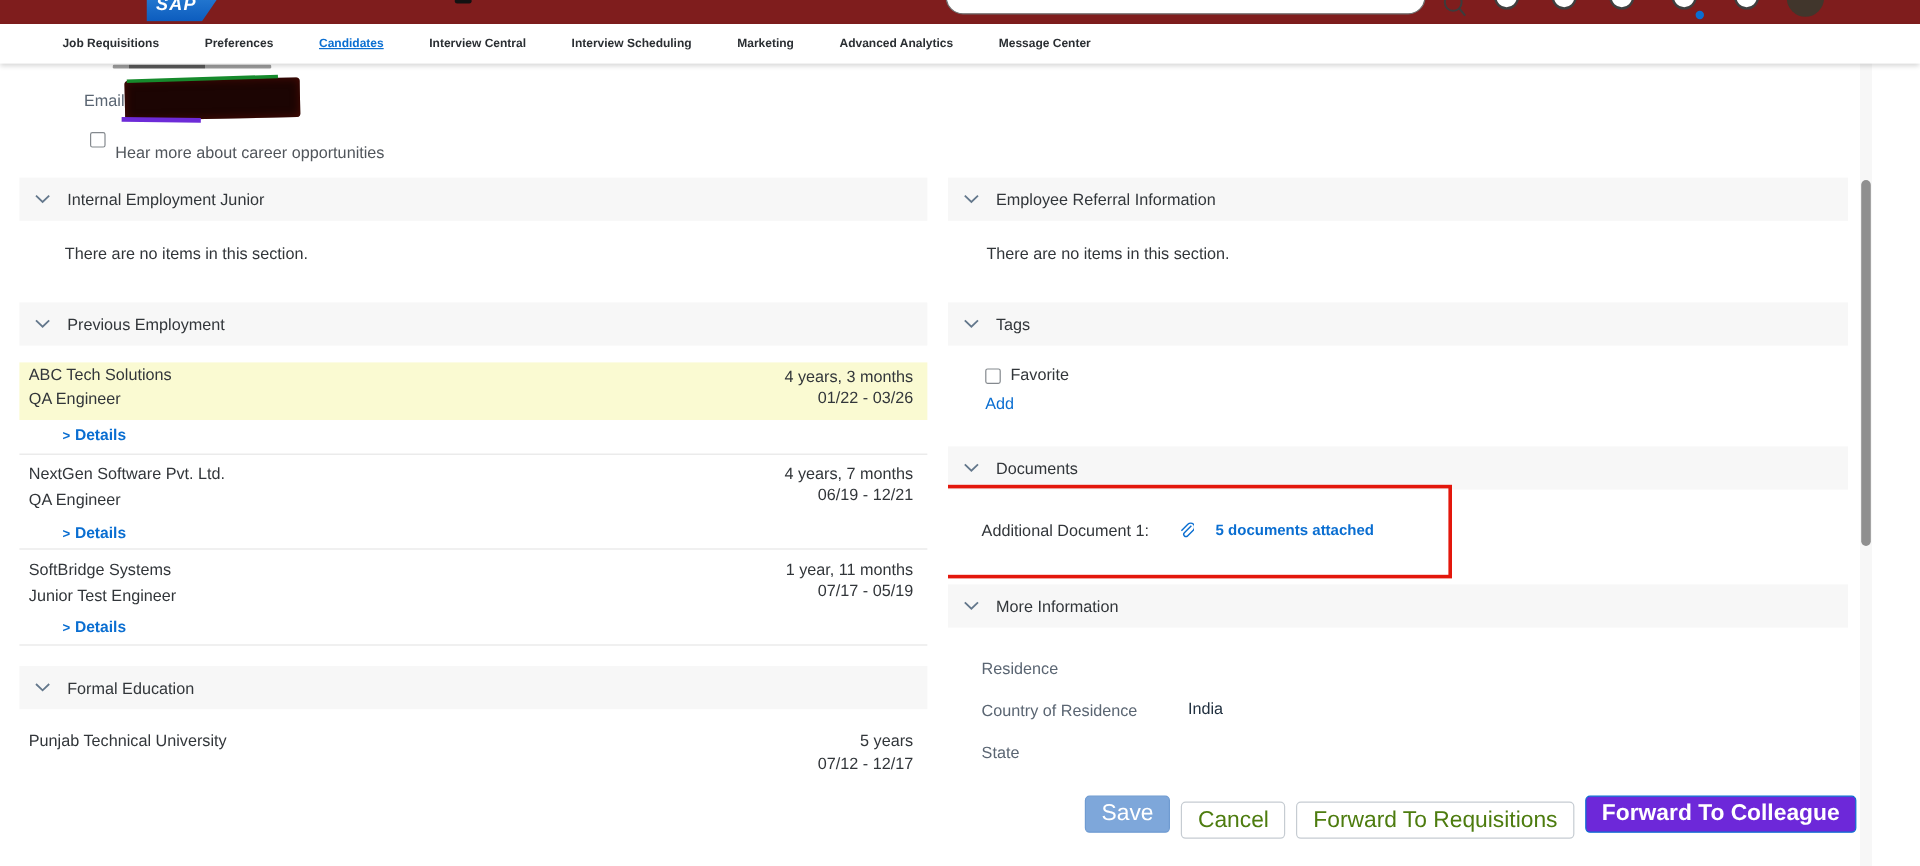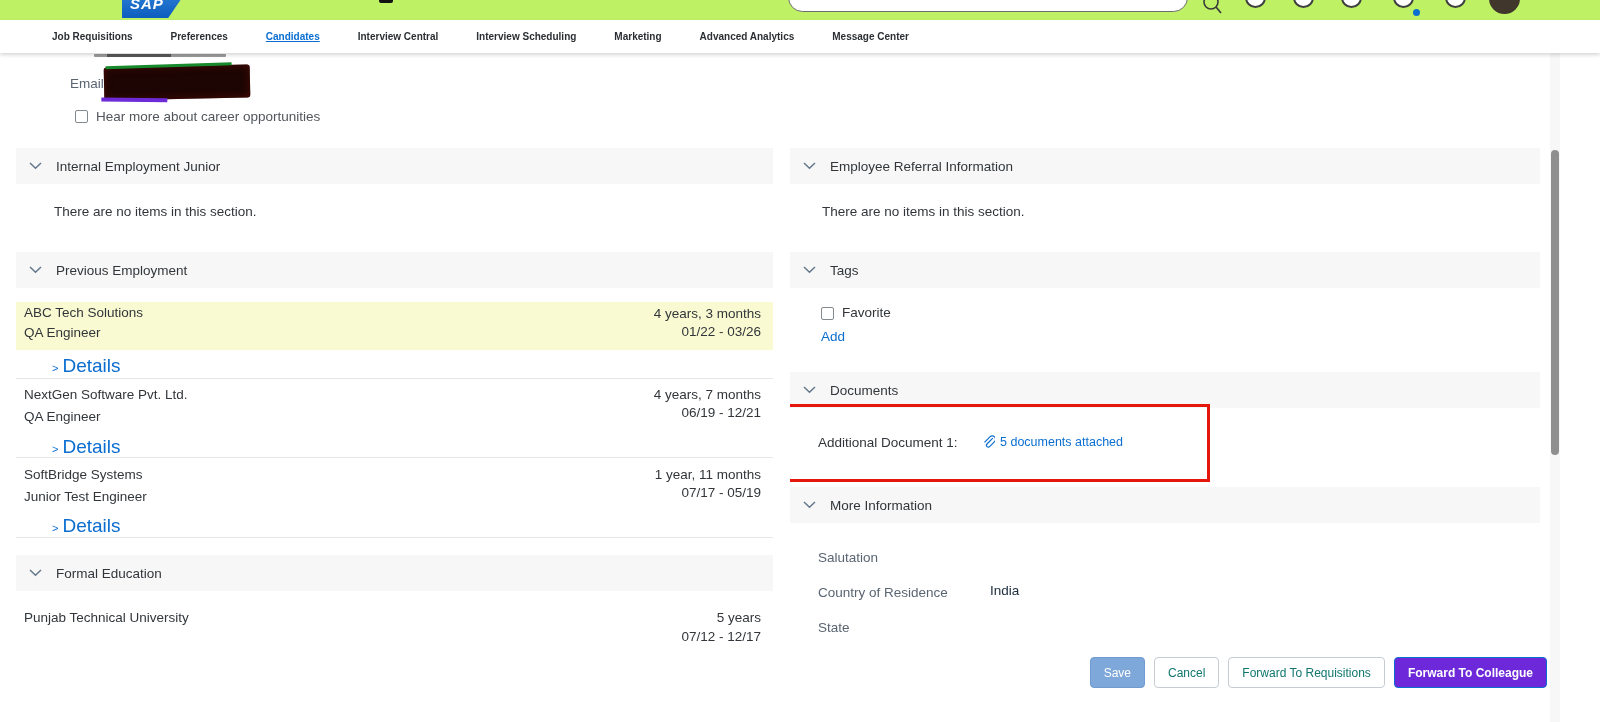--- a/index.html
+++ b/index.html
@@ -5,42 +5,42 @@
   * { box-sizing: border-box; margin: 0; padding: 0; }
   html,body { width:1600px; height:722px; }
   body {
     position: relative;
     overflow: hidden;
     background: #fff;
     font-family: "Liberation Sans", sans-serif;
     color: #32363a;
   }
   
-  .topstrip { position:absolute; left:0; top:0; width:1600px; height:20px; background:#bef264;padding-left:10px; }
+  .topstrip { position:absolute; left:0; top:0; width:1600px; height:20px; background:#7f1d1d;padding-left:10px; }
   .sap-logo { position:absolute; left:122px; top:-11px; width:66px; height:29px;
     background:linear-gradient(180deg,#2f84d8,#0c5cbe);
     clip-path:polygon(0 0,100% 0,70% 100%,0 100%);
     color:#fff; font-style:italic; font-weight:bold; font-size:15px; line-height:29px; padding-left:8px; letter-spacing:1px;}
   .hdr-frag { position:absolute; left:379px; top:0; width:14px; height:3px; background:#121212; border-radius:0 0 2px 2px; }
   .search-pill { position:absolute; left:788px; top:-17px; width:400px; height:29px;
     border:1px solid #6d6d6d; border-radius:15px; background:#fff; }
   .hdr-circle { position:absolute; top:-13px; width:21px; height:21px; border:2px solid #3f3f3f; border-radius:50%; background:#fff; }
   .hdr-dot { position:absolute; left:1413px; top:9px; width:7px; height:7px; border-radius:50%; background:#0a6ed1; }
   .hdr-avatar { position:absolute; left:1489px; top:-17px; width:31px; height:31px; border-radius:50%; background:#41362c; }
   .hdr-search-svg { position:absolute; left:1202px; top:0; }
   
   .navbar { position:absolute; left:0; top:20px; width:1600px; height:33px; background:#fff;
     box-shadow:0 2px 4px rgba(0,0,0,0.16); z-index:5;
     display:flex; align-items:center; gap:38px; padding-left:52px; }
   .nav-item { font-size:10px; font-weight:600; color:#2b2f33; white-space:nowrap; cursor:pointer; }
   .nav-item.active { color:#0a6ed1; text-decoration:underline; }
   
   .t { position:absolute; font-size:13.5px; color:#32363a; white-space:nowrap; }
   .tr { text-align:right; right:12px; }
-  .gray { color:#51565c; }
+  .gray { color:#51565c;margin-top:11px; }
   .lbl { color:#5a6572; }
   .lnk { color:#0a6ed1; cursor:pointer; }
   
   .sec-bar { position:absolute; left:0; width:100%; height:36px; background:#f7f7f7;
     display:flex; align-items:center; gap:14px; padding-left:13px; font-size:13.5px; color:#32363a; cursor:pointer; }
   
   .col { position:absolute; top:52px; overflow:hidden; }
   #left-col  { left:16px;  width:757px; height:590px; }
   #right-col { left:790px; width:750px; height:648px; }
   .sliver { position:absolute; top:2px; left:78px; width:132px; height:3px; border-radius:1px;
@@ -48,32 +48,32 @@
   
   .redact { position:absolute; left:88px; top:14px; width:146px; height:33px; background:#1c0503;
     transform:rotate(-1.2deg); border-radius:3px; box-shadow:inset 0 0 8px #4d0b05; }
   .redact::before { content:""; position:absolute; top:-2px; left:2px; right:12%; height:3px; background:#168a2c; transform:rotate(-0.6deg); }
   .redact::after { content:""; position:absolute; bottom:-2px; left:-3px; width:45%; height:4px; background:#6d2bd8; transform:rotate(2deg); }
   
   .cb { position:absolute; width:13px; height:13px; border:1px solid #84898e; border-radius:2px; background:#fff; cursor:pointer; }
   
   .hl { position:absolute; left:0; width:100%; background:#fafad2; }
   .sep { position:absolute; left:0; width:100%; border-bottom:1px solid #e7e7e7; }
-  .details { position:absolute; display:flex; align-items:center; gap:4px; font-size:19px; color:#0a6ed1; cursor:pointer; }
+  .details { position:absolute; display:flex; align-items:center; gap:4px; font-size:13px; color:#0a6ed1; cursor:pointer;font-weight:bold; }
   .dchev::before { content:">"; font-size:11px; position:relative; top:-0.5px; }
   
   .red-annot { position:absolute; left:-4px; top:352px; width:424px; height:78px; border:3px solid #e3170c; z-index:8; pointer-events:none; }
   
-  .attach { position:absolute; display:flex; align-items:center; gap:5px; font-size:12.5px; color:#0a6ed1; cursor:pointer; }
+  .attach { position:absolute; display:flex; align-items:center; gap:18px; font-size:12.5px; color:#0a6ed1; cursor:pointer;font-weight:bold; }
   
   .footer { position:absolute; top:657px; right:53px; display:flex; gap:9px; align-items:center; z-index:6; }
-  .btn { height:31px; padding:0 13px; border-radius:4px; font-size:12px; font-family:inherit;
+  .btn { height:31px; padding:0 13px; border-radius:4px; font-size:19px; font-family:inherit;
     display:flex; align-items:center; white-space:nowrap; cursor:pointer; }
   .btn-save { background:#7ea7da; border:1px solid #6f9bd1; color:#fff; }
-  .btn-ghost { background:#fff; border:1px solid #c6ccd2; color:#0f766e; }
+  .btn-ghost { background:#fff; border:1px solid #c6ccd2; color:#4d7c0f;margin-top:11px; }
   .btn-primary { background:#6d28d9; border:1px solid #0a6ed1; color:#fff; font-weight:600; }
   
   .sb-track { position:absolute; left:1550px; top:52px; width:10px; height:670px; background:#f7f7f7; }
   .sb-thumb { position:absolute; left:1551px; top:150px; width:8px; height:305px; background:#8f8f8f; border-radius:4px; cursor:pointer; }
   .chev-svg { flex:0 0 auto; }
 </style>
 </head>
 <body>
 
 <div class="topstrip">
@@ -205,21 +205,21 @@
     <span>5 documents attached</span>
   </span>
   <div class="red-annot"></div>
 
   <div class="sec-bar" style="top:435px">
     <svg class="chev-svg" width="13" height="8">
         <path d="M1 1 L6.5 6.3 L12 1" fill="none" stroke="#64788c" stroke-width="1.5"></path>
       </svg>
     <span>More Information</span>
   </div>
-  <span class="t lbl" style="top:498px; left:28px">Salutation</span>
+  <span class="t lbl" style="top:498px; left:28px">Residence</span>
   <span class="t lbl" style="top:533px; left:28px">Country of Residence</span>
   <span class="t" style="top:531px; left:200px; color:#21303f">India</span>
   <span class="t lbl" style="top:568px; left:28px">State</span>
 </div>
 
 <div class="footer">
   <button class="btn btn-save">Save</button>
   <button class="btn btn-ghost">Cancel</button>
   <button class="btn btn-ghost">Forward To Requisitions</button>
   <button class="btn btn-primary">Forward To Colleague</button>

